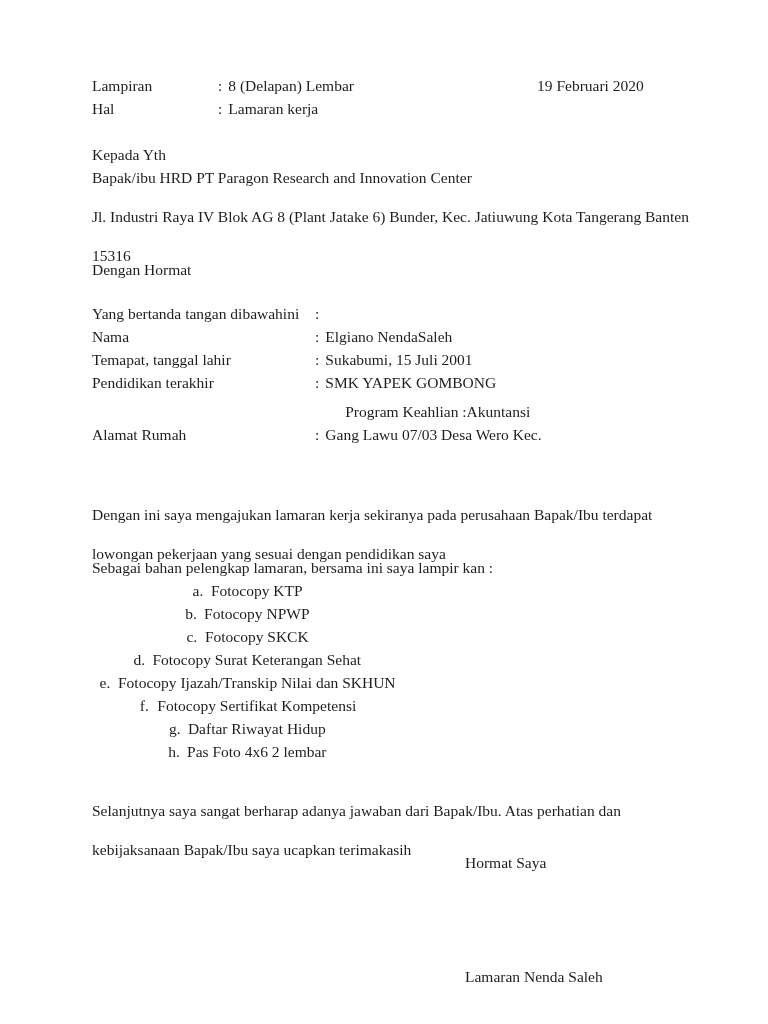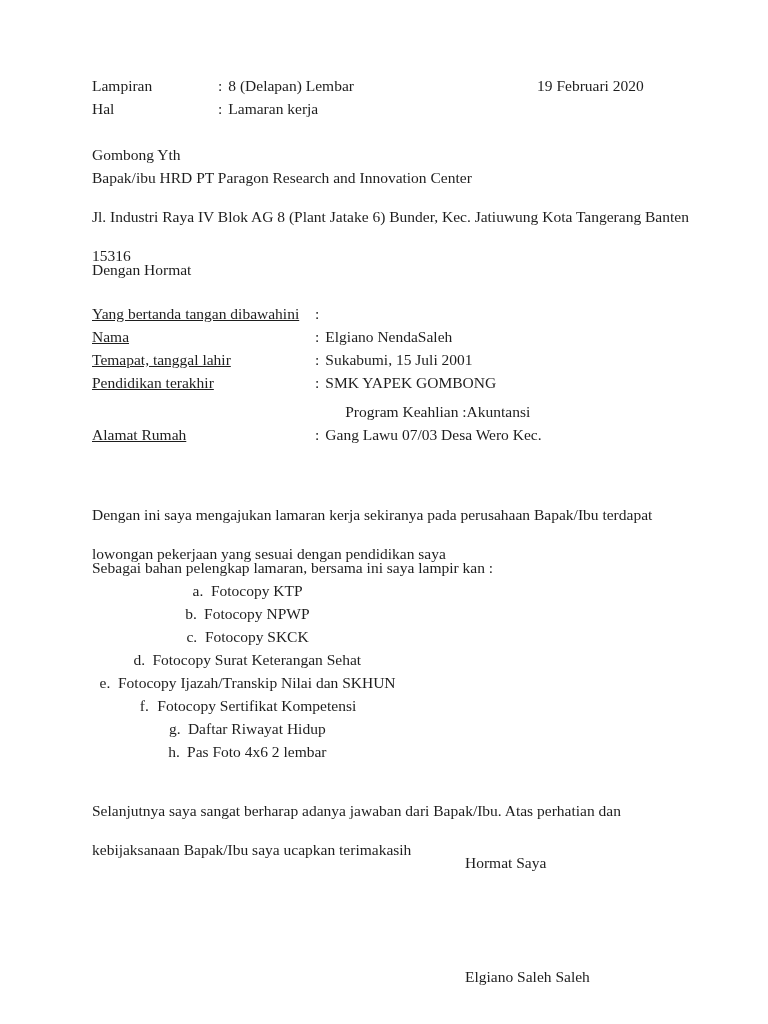--- a/index.html
+++ b/index.html
@@ -12,21 +12,21 @@
     position: relative;
     width: 768px; height: 828px;
     background: #ffffff;
     color: #1e1e1e;
     font-size: 15.5px;
     line-height: 23px;
     border-radius: 30px;
   }
   .abs { position: absolute; left: 92px; white-space: nowrap; }
   .lbl-sm { display: inline-block; width: 126px; }
-  .lbl-lg { display: inline-block; width: 223px; text-decoration: underline; }
+  .lbl-lg { display: inline-block; width: 223px; }
   .sep { display: inline-block; }
   .val { margin-left: 6px; }
   .drow { line-height: 23px; }
   .drow.gap { margin-top: 6px; text-align: center; }
   .drow.cont { padding-left: 242px; }
   .att-item { line-height: 23px; text-align: center; }
   .att-letter { display: inline-block; width: 26px; }
   .para-line { line-height: 23px; white-space: nowrap; margin-top: 16px; }
 </style>
 </head>
@@ -36,21 +36,21 @@
 
   <div class="abs" style="top:74px">
     <span class="lbl-sm">Lampiran</span><span class="sep">:</span><span class="val">8 (Delapan) Lembar</span>
   </div>
   <div class="abs" style="top:74px; left:537px">19 Februari 2020</div>
 
   <div class="abs" style="top:97px">
     <span class="lbl-sm">Hal</span><span class="sep">:</span><span class="val">Lamaran kerja</span>
   </div>
 
-  <div class="abs" style="top:143px">Gombong Yth</div>
+  <div class="abs" style="top:143px">Kepada Yth</div>
   <div class="abs" style="top:166px">Bapak/ibu HRD PT Paragon Research and Innovation Center</div>
   <div class="abs" style="top:189px">
     <div class="para-line">Jl. Industri Raya IV Blok AG 8 (Plant Jatake 6) Bunder, Kec. Jatiuwung Kota Tangerang Banten</div>
     <div class="para-line">15316</div>
   </div>
 
   <div class="abs" style="top:258px">Dengan Hormat</div>
 
   <div class="abs" style="top:302px">
     <div class="drow">
@@ -106,15 +106,15 @@
       <span class="att-letter">h.</span><span>Pas Foto 4x6 2 lembar</span>
     </div>
   </div>
 
   <div class="abs" style="top:783px">
     <div class="para-line">Selanjutnya saya sangat berharap adanya jawaban dari Bapak/Ibu. Atas perhatian dan</div>
     <div class="para-line">kebijaksanaan Bapak/Ibu saya ucapkan terimakasih</div>
   </div>
 
   <div class="abs" style="top:851px; left:465px">Hormat Saya</div>
-  <div class="abs" style="top:965px; left:465px">Elgiano Saleh Saleh</div>
+  <div class="abs" style="top:965px; left:465px">Lamaran Nenda Saleh</div>
 
 </div>
 
 </body></html>

